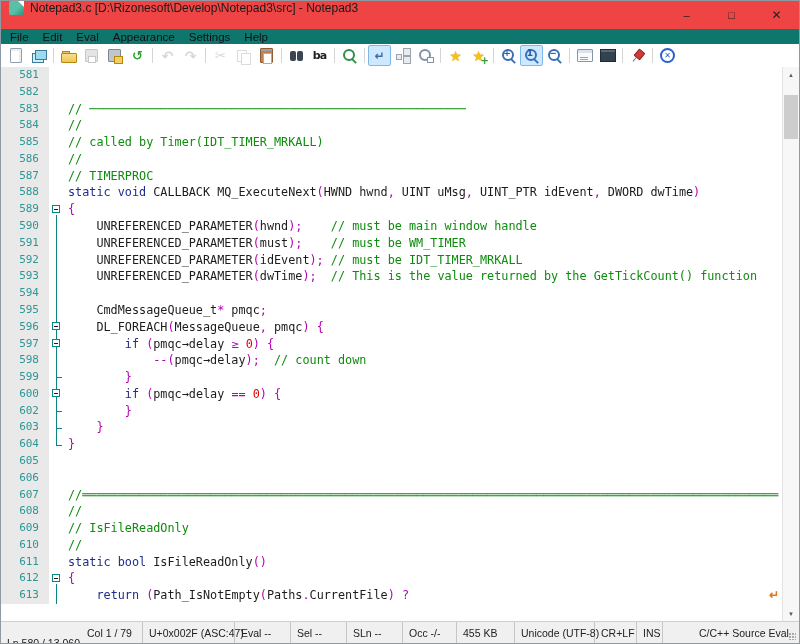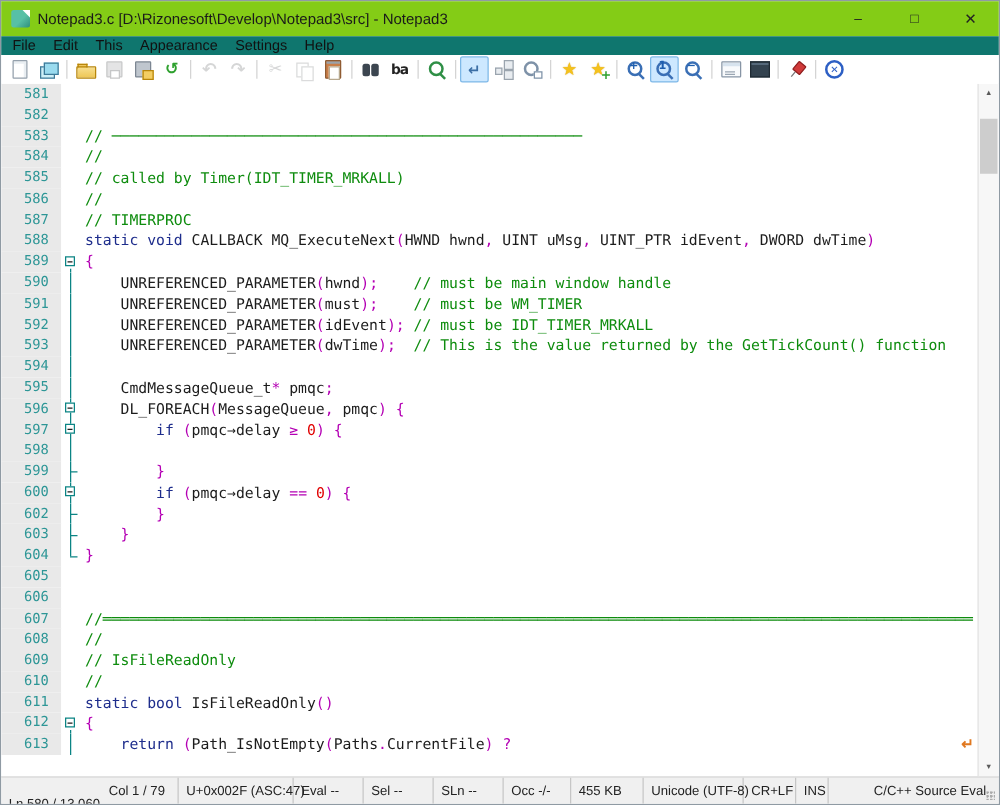--- a/index.html
+++ b/index.html
@@ -1,21 +1,21 @@
 <!DOCTYPE html>
 <html><head>
 <meta charset="utf-8">
 <style>
   *{margin:0;padding:0;box-sizing:border-box}
   html,body{width:800px;height:644px;overflow:hidden;background:#fff;
     font-family:"Liberation Sans",sans-serif;}
   .win{width:800px;height:644px;border:1px solid #8f9aa3;display:flex;flex-direction:column;background:#fff}
 
   
-  .titlebar{height:28px;display:flex;align-items:center;background:#84cc16;flex:none}
+  .titlebar{height:28px;display:flex;background:#ef4444;flex:none}
   .appicon{width:15px;height:14px;margin:0 6px 0 8px;background:linear-gradient(135deg,#57c0a6 55%,#2f8f7c);border-radius:2px;position:relative;flex:none}
   .appicon::after{content:"";position:absolute;right:0;top:0;border-style:solid;border-width:0 6px 6px 0;border-color:transparent #fff transparent transparent}
   .title{font-size:12px;color:#1a1a1a;white-space:nowrap}
   .wctrls{margin-left:auto;display:flex;height:100%}
   .wbtn{width:45px;height:100%;display:flex;align-items:center;justify-content:center;font-size:11px;color:#222}
   .wbtn.close{font-size:12px}
 
   
   .menubar{height:15px;display:flex;align-items:center;padding-left:2px;background:#0f766e;flex:none}
   .mitem{font-size:11.5px;color:#111;padding:0 7px;height:100%;display:flex;align-items:center}
@@ -112,21 +112,21 @@
     <div class="wctrls">
         <span class="wbtn minimize">–</span>
         <span class="wbtn maximize">□</span>
         <span class="wbtn close">✕</span>
       </div>
   </div>
 
   <div class="menubar">
       <span class="mitem">File</span>
       <span class="mitem">Edit</span>
-      <span class="mitem">This</span>
+      <span class="mitem">Eval</span>
       <span class="mitem">Appearance</span>
       <span class="mitem">Settings</span>
       <span class="mitem">Help</span>
     </div>
 
   <div class="toolbar">
       <span class="tbtn">
         <span class="ticon i-new-file"></span>
       </span>
       <span class="tbtn">
@@ -330,20 +330,21 @@
         <div class="row">
           <span class="ln">597</span>
           <span class="fm t-boxud">
             <i class="fb"></i>
           </span>
           <span class="code"><span class="tk-d">        </span><span class="tk-k">if</span><span class="tk-d"> </span><span class="tk-o">(</span><span class="tk-d">pmqc→delay </span><span class="tk-o">≥</span><span class="tk-d"> </span><span class="tk-n">0</span><span class="tk-o">)</span><span class="tk-d"> </span><span class="tk-o">{</span></span>
         </div>
         <div class="row">
           <span class="ln">598</span>
           <span class="fm t-line"></span>
+          <span class="code"><span class="tk-d">            </span><span class="tk-o">--(</span><span class="tk-d">pmqc→delay</span><span class="tk-o">);</span><span class="tk-d">  </span><span class="tk-c">// count down</span></span>
         </div>
         <div class="row">
           <span class="ln">599</span>
           <span class="fm t-tick"></span>
           <span class="code"><span class="tk-d">        </span><span class="tk-o">}</span></span>
         </div>
         <div class="row">
           <span class="ln">600</span>
           <span class="fm t-boxud">
             <i class="fb"></i>

